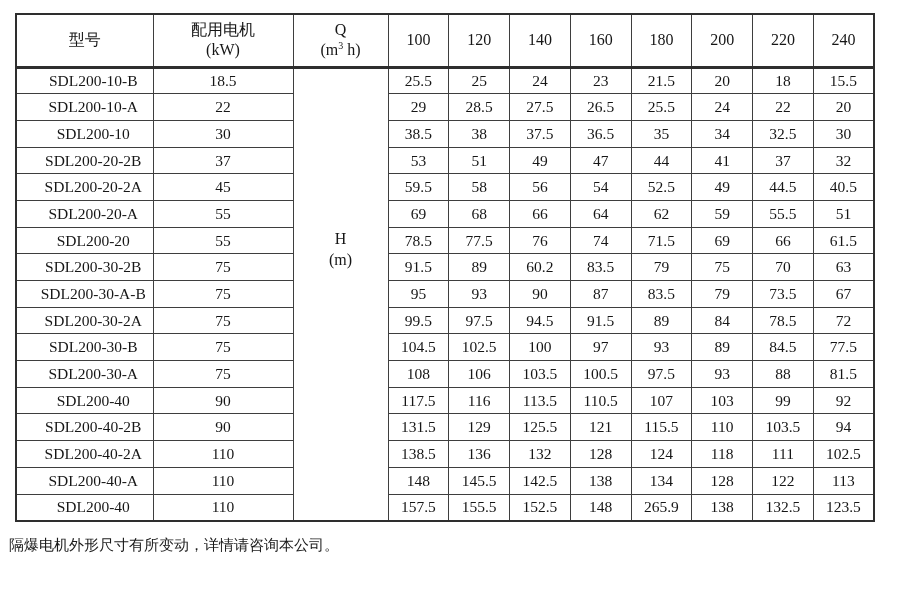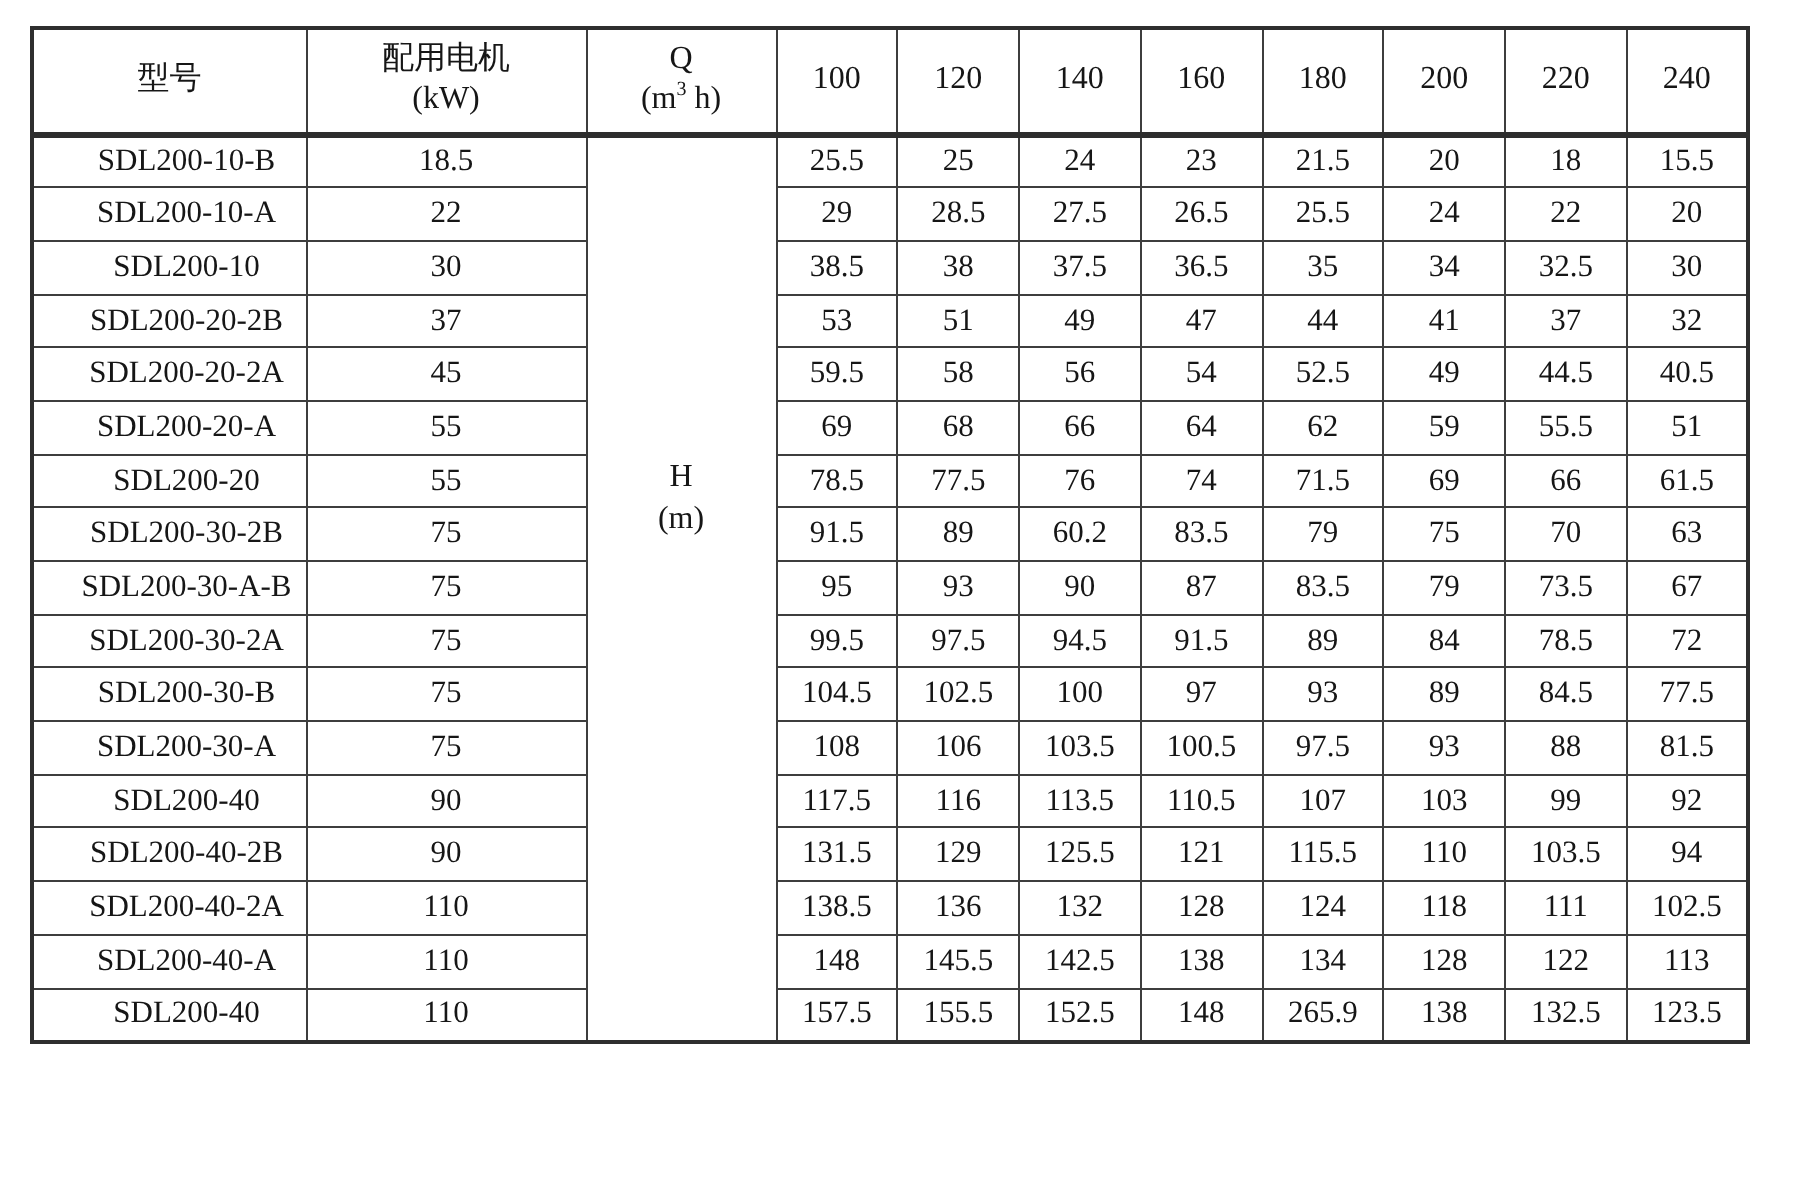--- a/index.html
+++ b/index.html
@@ -318,14 +318,15 @@
           <td>152.5</td>
           <td>148</td>
           <td>265.9</td>
           <td>138</td>
           <td>132.5</td>
           <td>123.5</td>
         </tr>
       </tbody>
   </table>
 
+  <div class="note">隔爆电机外形尺寸有所变动，详情请咨询本公司。</div>
 
 </div>
 
 </body></html>

